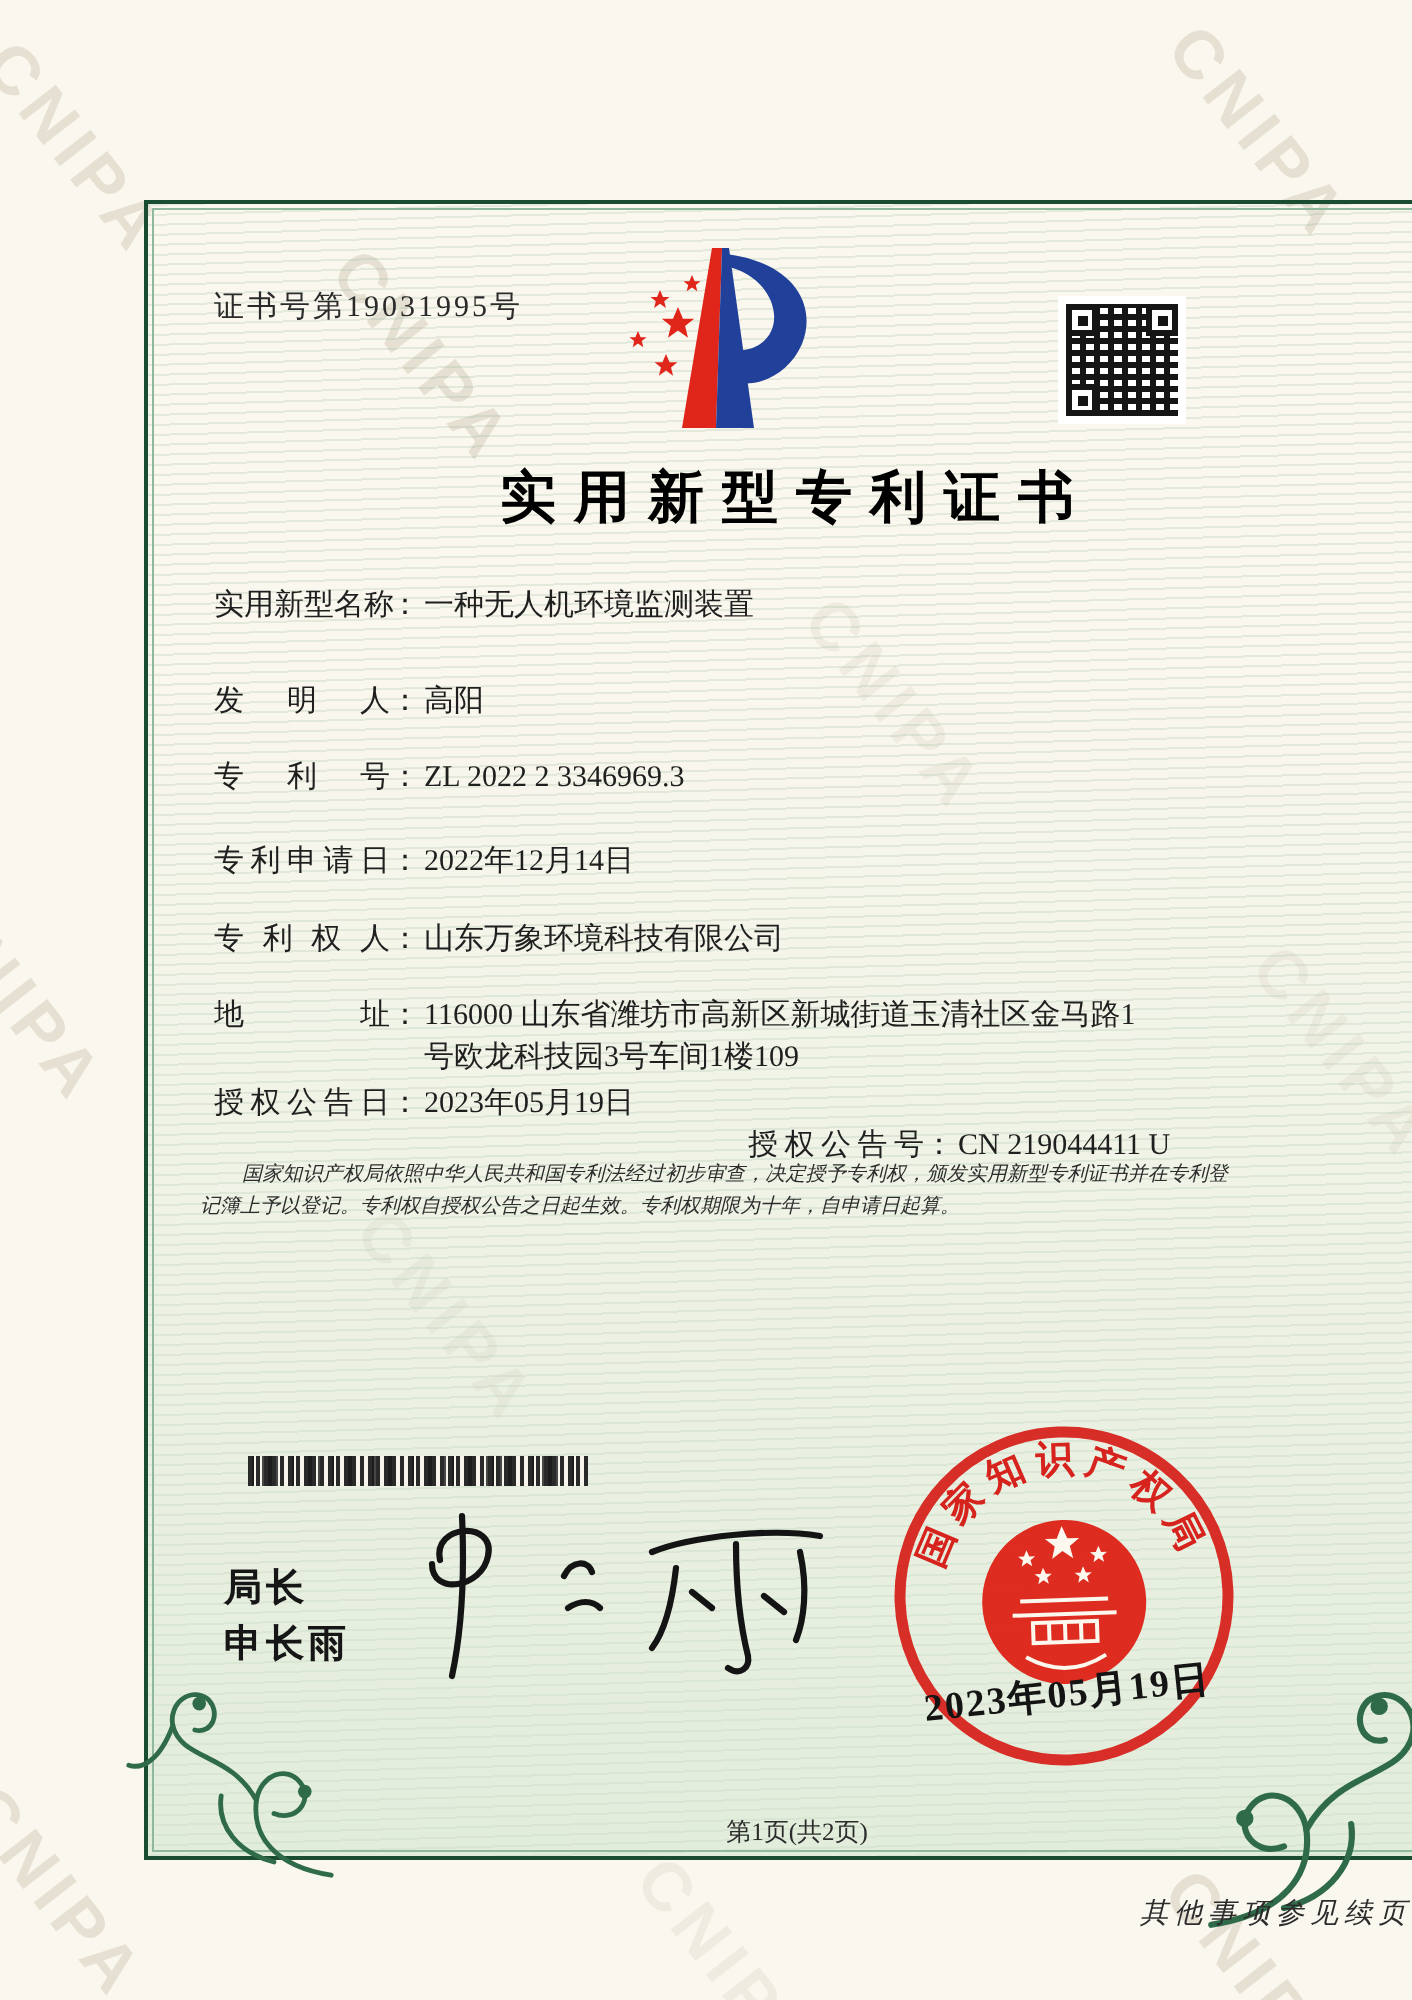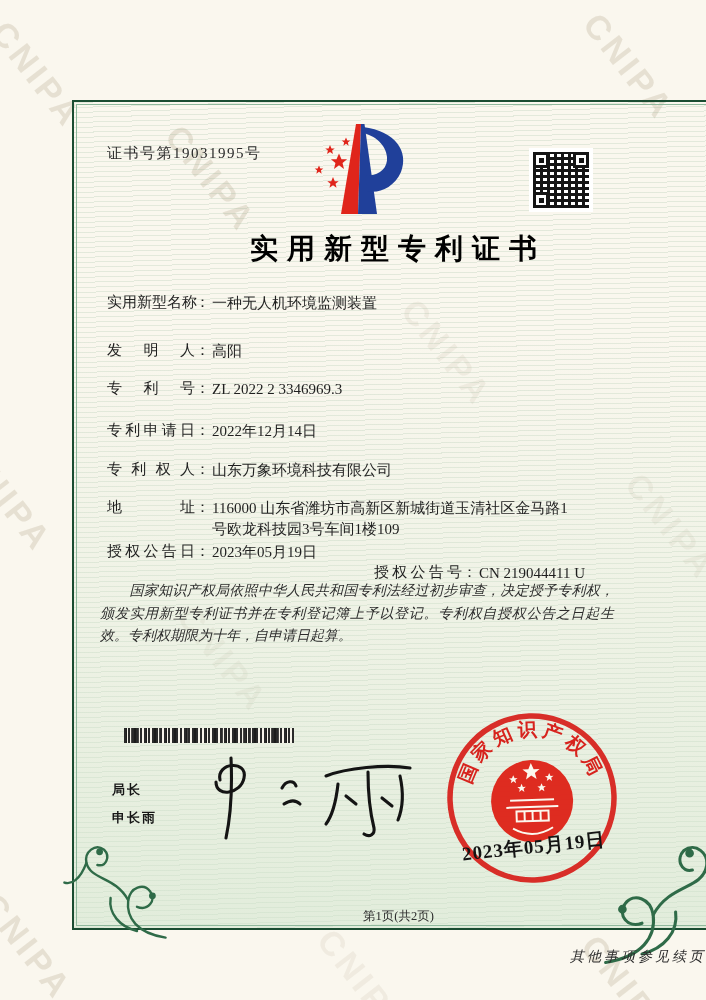--- a/index.html
+++ b/index.html
@@ -53,35 +53,35 @@
   }
   
   .frow { position:absolute; left:33px; font-size:15px; color:#1f1f1f; white-space:nowrap; }
   .flabel { display:inline-block; width:88px; text-align:justify; text-align-last:justify; vertical-align:top; }
   .fcolon { display:inline-block; width:17px; vertical-align:top; }
   .fval { display:inline-block; vertical-align:top; line-height:1.42; }
   .fval.wrap { white-space:normal; width:366px; }
   .pair2 { position:absolute; left:267px; top:0; white-space:nowrap;margin-top:21px; }
   
   .para {
-    position:absolute; left:26px; width:514px; font-size:14px; line-height:1.62;
+    position:absolute; left:26px; width:514px; font-size:10px; line-height:1.62;
     text-indent:2.1em; color:#2c2c2c; font-style:italic; text-align:justify;
   }
   
   .barcode {
     position:absolute; left:50px; top:626px; width:170px; height:15px;
     background-color:#f7f4eb;
     background-image:
       repeating-linear-gradient(90deg,#2a2a2a 0 2px,transparent 2px 4px),
       repeating-linear-gradient(90deg,#1c1c1c 0 3px,transparent 3px 10px),
       repeating-linear-gradient(90deg,rgba(40,40,40,.85) 0 1px,transparent 1px 7px);
   }
   
   .signer-title, .signer-name {
-    position:absolute; left:38px; font-size:13px; font-weight:bold;
+    position:absolute; left:38px; font-size:19px; font-weight:bold;
     font-family:Liberation Serif, serif; color:#161616; letter-spacing:2px;
   }
   .signer-title { top:679px; } .signer-name { top:707px;text-align:center; }
   .sig-svg { position:absolute; left:112px; top:648px; width:262px; height:100px; }
   
   .seal { position:absolute; left:368px; top:606px; width:180px; height:180px; transform:rotate(-2deg); }
   .seal svg { position:absolute; inset:0; }
   .seal-date {
     position:absolute; left:0; right:0; bottom:28px; text-align:center;
     font-size:19px; font-weight:600; color:#141414; letter-spacing:1px;

